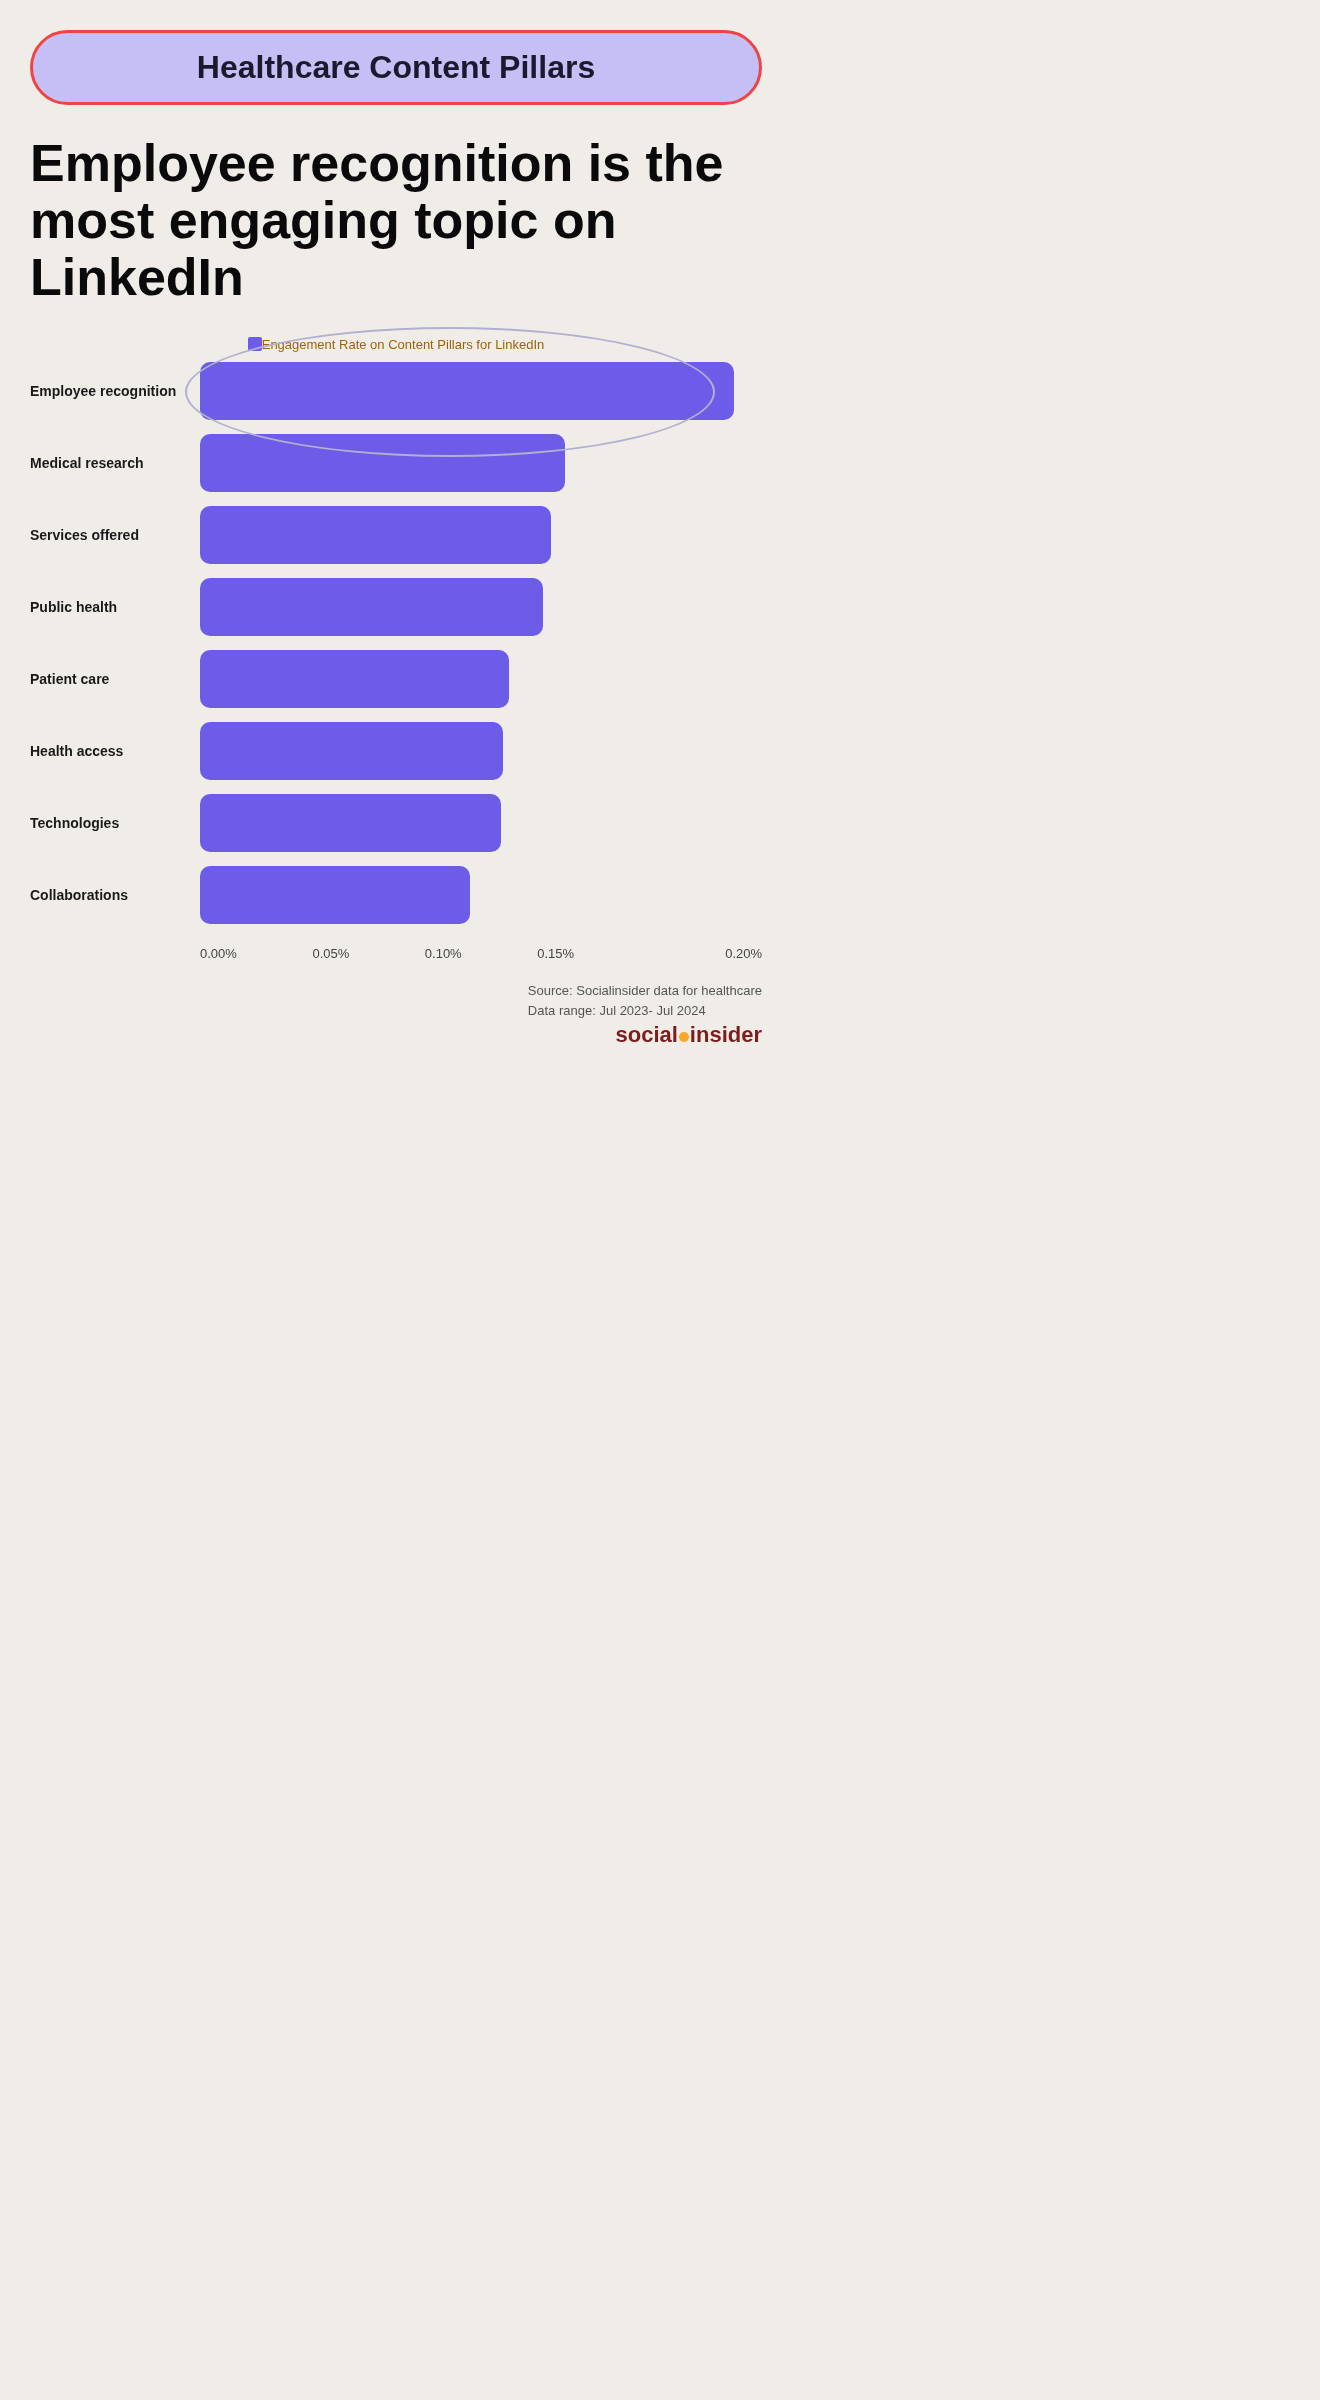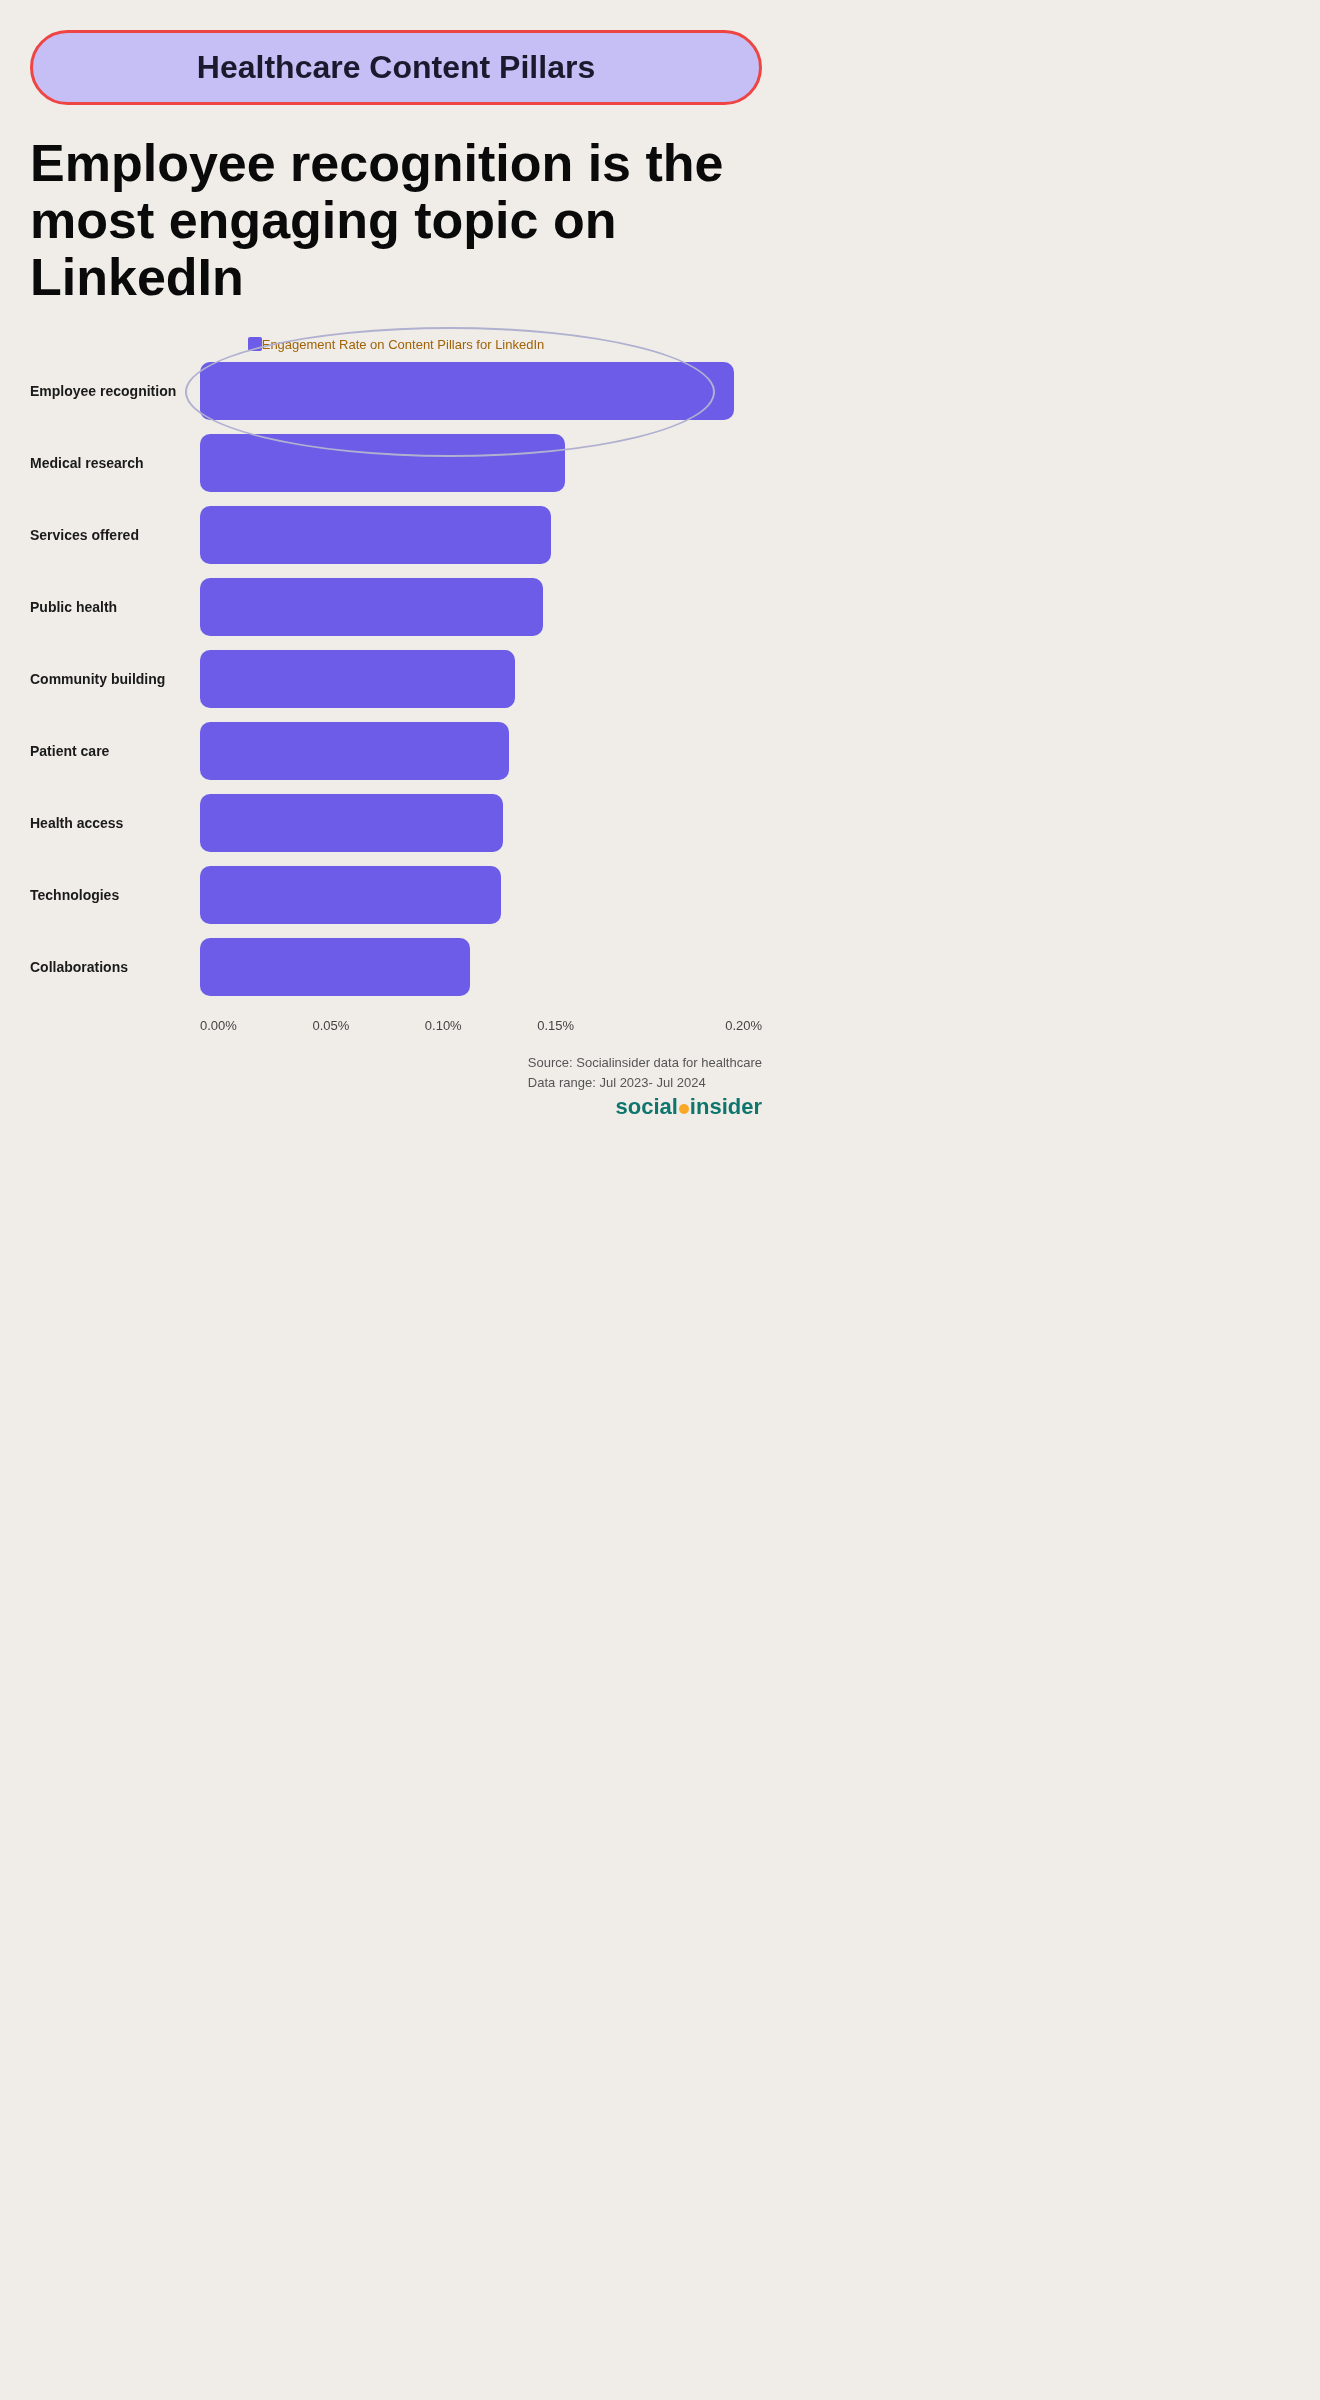--- a/index.html
+++ b/index.html
@@ -123,21 +123,21 @@
       flex-direction: column;
     }
     .footer-source {
       font-size: 13px;
       color: #555;
       line-height: 1.6;
     }
     .logo-text {
       font-size: 22px;
       font-weight: 700;
-      color: #0f766e;
+      color: #7f1d1d;
     }
     .logo-dot {
       display: inline-block;
       width: 10px;
       height: 10px;
       background: #f9a825;
       border-radius: 50%;
       margin: 0 1px;
     }
   </style>
@@ -175,26 +175,20 @@
       <div class="bar-row">
         <div class="bar-label">Services offered</div>
         <div class="bar-track">
           <div class="bar-fill" style="width: 62.5%;"></div>
         </div>
       </div>
       <div class="bar-row">
         <div class="bar-label">Public health</div>
         <div class="bar-track">
           <div class="bar-fill" style="width: 61%;"></div>
-        </div>
-      </div>
-      <div class="bar-row">
-        <div class="bar-label">Community building</div>
-        <div class="bar-track">
-          <div class="bar-fill" style="width: 56%;"></div>
         </div>
       </div>
       <div class="bar-row">
         <div class="bar-label">Patient care</div>
         <div class="bar-track">
           <div class="bar-fill" style="width: 55%;"></div>
         </div>
       </div>
       <div class="bar-row">
         <div class="bar-label">Health access</div>

